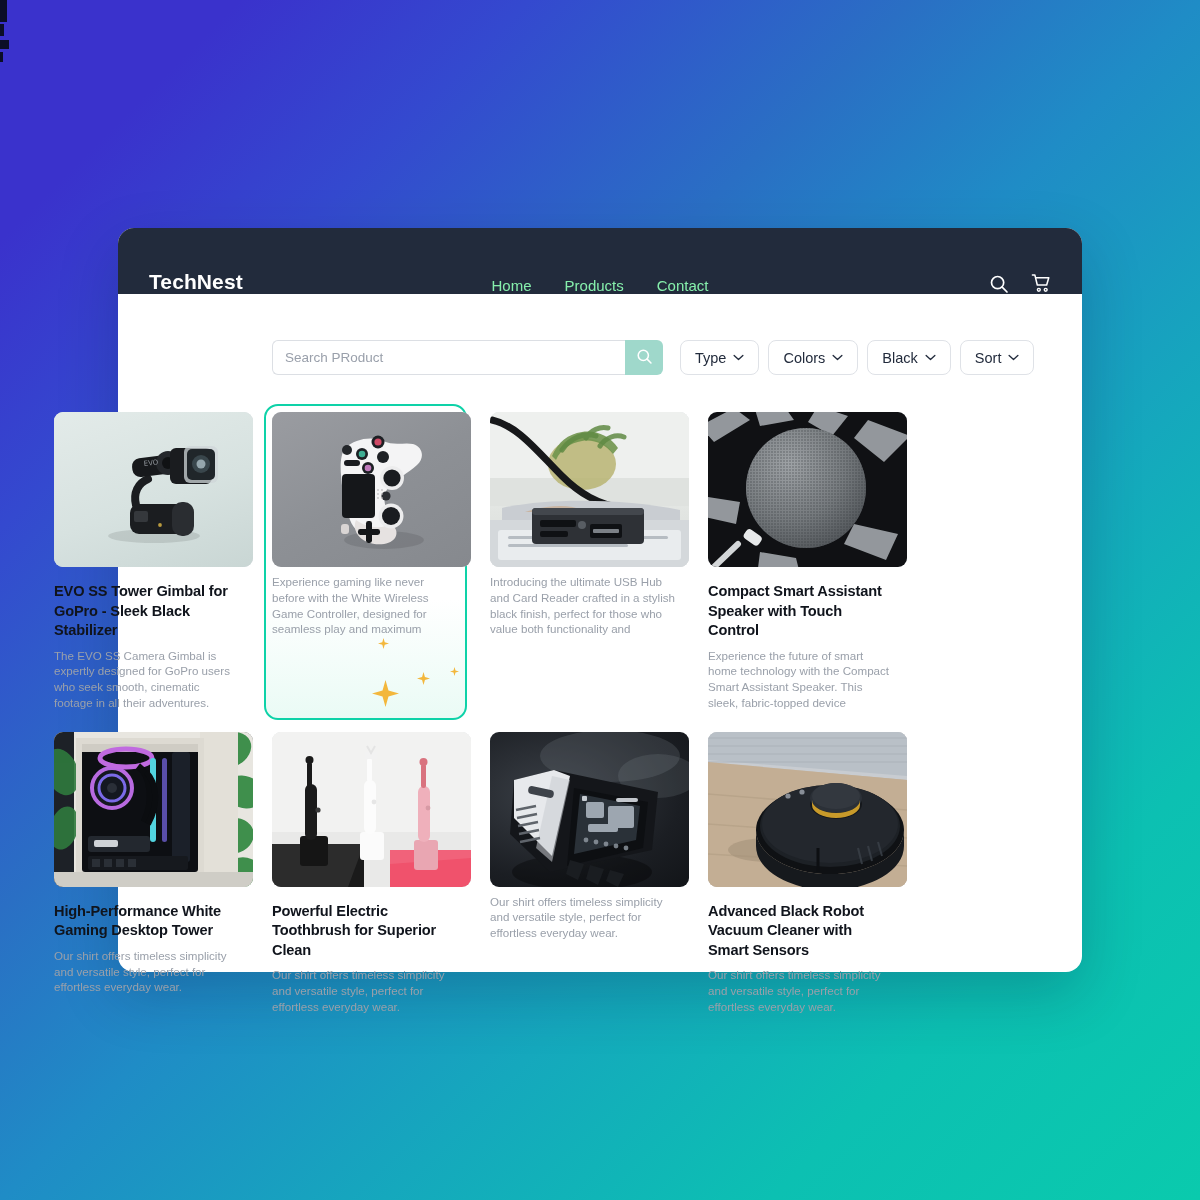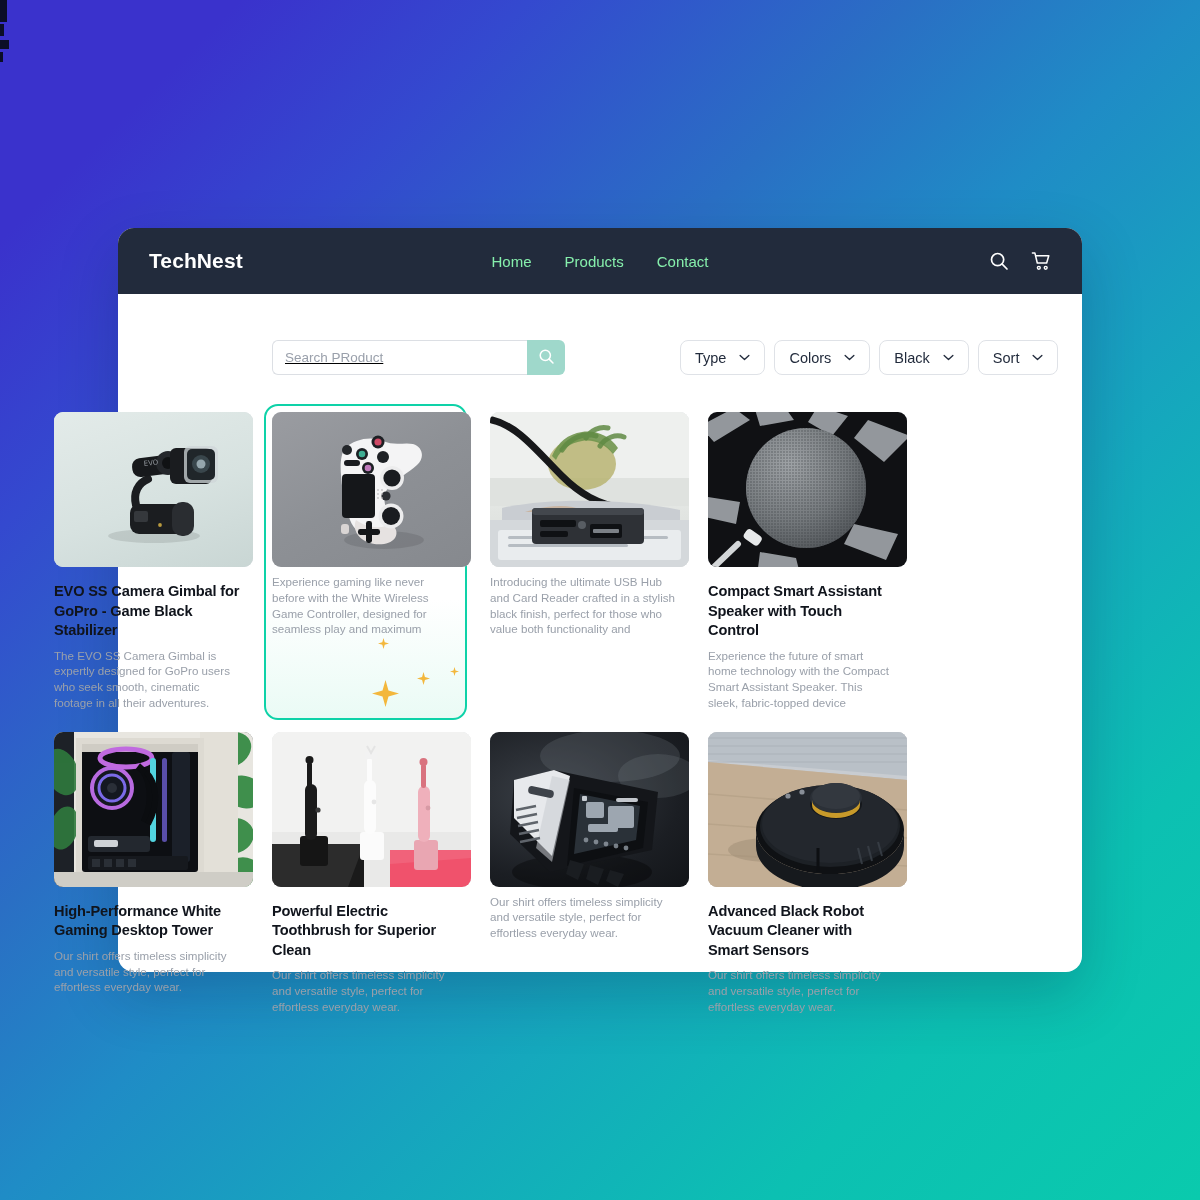--- a/index.html
+++ b/index.html
@@ -49,21 +49,21 @@
     background: #ffffff;
     overflow: hidden;
     box-shadow: 0 22px 60px rgba(10, 20, 60, .22);
   }
 
   
   .navbar {
     height: 66px;
     background: #222b3c;
     display: flex;
-    align-items: center;
+    align-items: flex-end;
     padding: 0 30px 0 31px;
     position: relative;
     gap: 33px;
   }
   .brand {
     color: #ffffff;
     font-size: 21px;
     font-weight: 700;
     letter-spacing: .1px;
   }
@@ -96,23 +96,22 @@
     align-items: center;
     padding: 32px 40px 0 40px;
     position: relative;
     height: 98px;
   }
   .search-wrap {
     position: absolute;
     left: 272px;
     top: 340px;
     display: flex;
-    width: 293px;
+    width: 391px;
     height: 35px;
-    text-decoration: underline;
   }
   .search-input {
     flex: 1;
     border: 1px solid #dcdfe4;
     border-right: none;
     border-radius: 6px 0 0 6px;
     background: #fff;
     font-family: "Liberation Sans", sans-serif;
     font-size: 13.5px;
     color: #3a3f4a;
@@ -134,21 +133,21 @@
   .filters {
     position: absolute;
     left: 680px;
     top: 340px;
     display: flex;
     gap: 9px;
   }
   .filter-pill {
     display: flex;
     align-items: center;
-    gap: 13px;
+    gap: 7px;
     height: 35px;
     padding: 0 14px;
     border: 1px solid #dfe2e7;
     border-radius: 8px;
     background: #fff;
     font-family: "Liberation Sans", sans-serif;
     font-size: 14.5px;
     font-weight: 500;
     color: #222b3c;
     cursor: pointer;
@@ -332,21 +331,21 @@
         <circle cx="114" cy="51" r="12" fill="#24272b"></circle>
         <circle cx="114" cy="51" r="6" fill="#101214"></circle>
         <rect x="116" y="36" width="42" height="36" rx="6" fill="#1a1c1f"></rect>
         <rect x="130" y="34" width="34" height="37" rx="6" fill="#cfd6d8" opacity=".75"></rect>
         <rect x="133" y="37" width="28" height="31" rx="5" fill="#20262a"></rect>
         <circle cx="147" cy="52" r="9" fill="#39464c"></circle>
         <circle cx="147" cy="52" r="4.5" fill="#95a6ad"></circle>
         <text x="90" y="54" font-family="DejaVu Sans, sans-serif" font-size="7" fill="#8e9398" transform="rotate(-7 90 54)">EVO</text>
       </svg>
     </div>
-    <div class="card-title">EVO SS Camera Gimbal for GoPro - Game Black Stabilizer</div>
+    <div class="card-title">EVO SS Tower Gimbal for GoPro - Sleek Black Stabilizer</div>
     <div class="card-desc">The EVO SS Camera Gimbal is expertly designed for GoPro users who seek smooth, cinematic footage in all their adventures.</div>
   </div>
 
   <div class="card selected">
     <div class="thumb">
       <div class="art bg-ctrl"></div>
       <svg class="art" viewBox="0 0 199 155" preserveAspectRatio="none">
         <ellipse cx="112" cy="128" rx="40" ry="9" fill="#000" opacity=".10"></ellipse>
         <path d="M73 36c10-9 26-12 38-7 11 5 22 1 30 3 10 3 12 14 4 21-9 8-20 14-28 22-6 6-5 14-3 22 3 10 0 22-10 26-11 4-22-4-26-15-5-14-8-30-9-45-1-11 0-21 4-27z" fill="#f4f4f5"></path>
         <path d="M84 108c8 6 20 9 30 6 9-3 13 6 9 12-5 7-18 8-28 4-9-4-15-13-11-22z" fill="#e6e2e1"></path>

